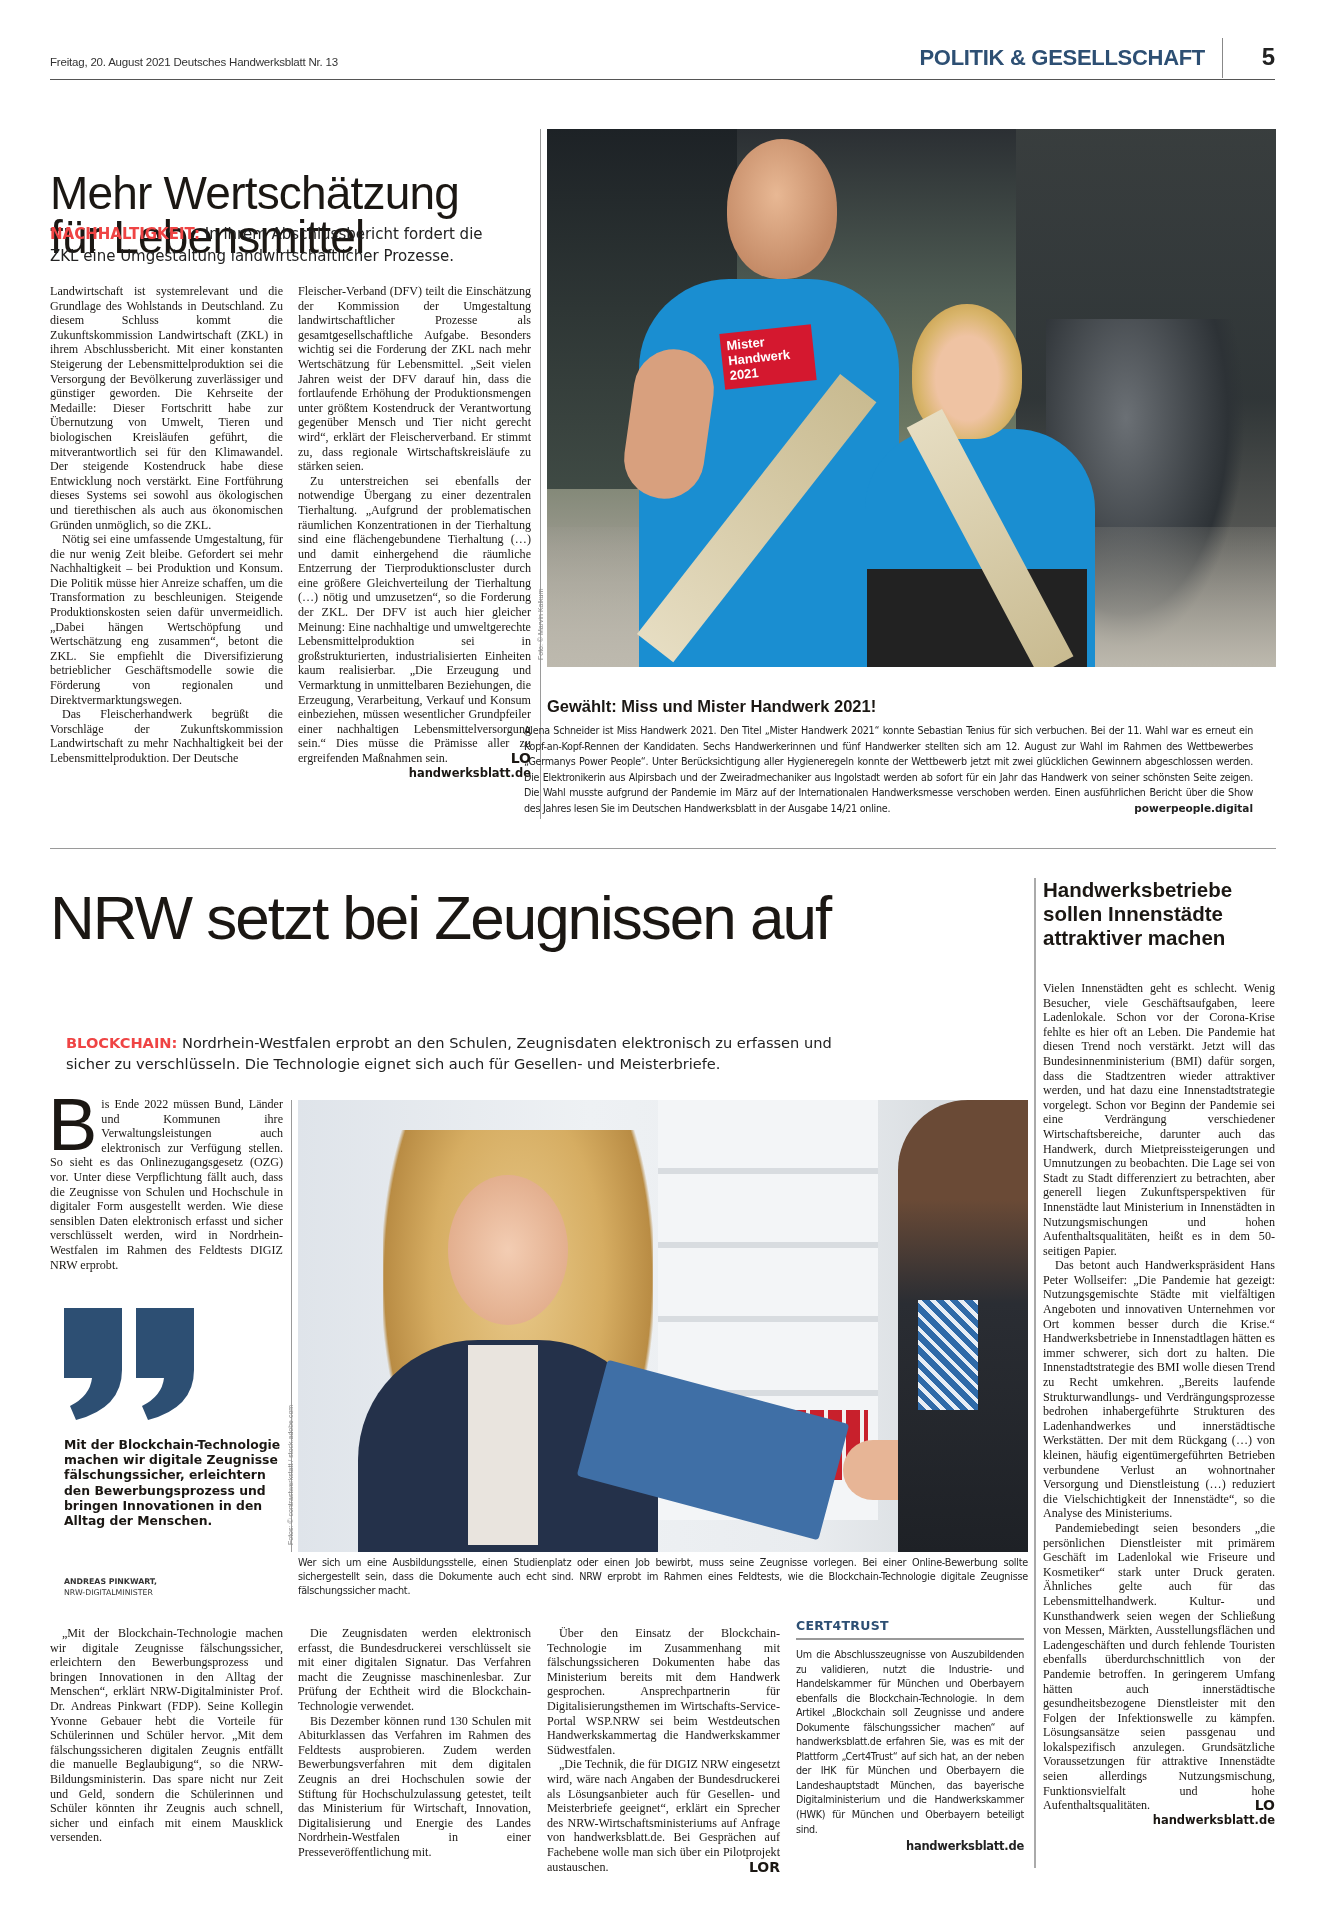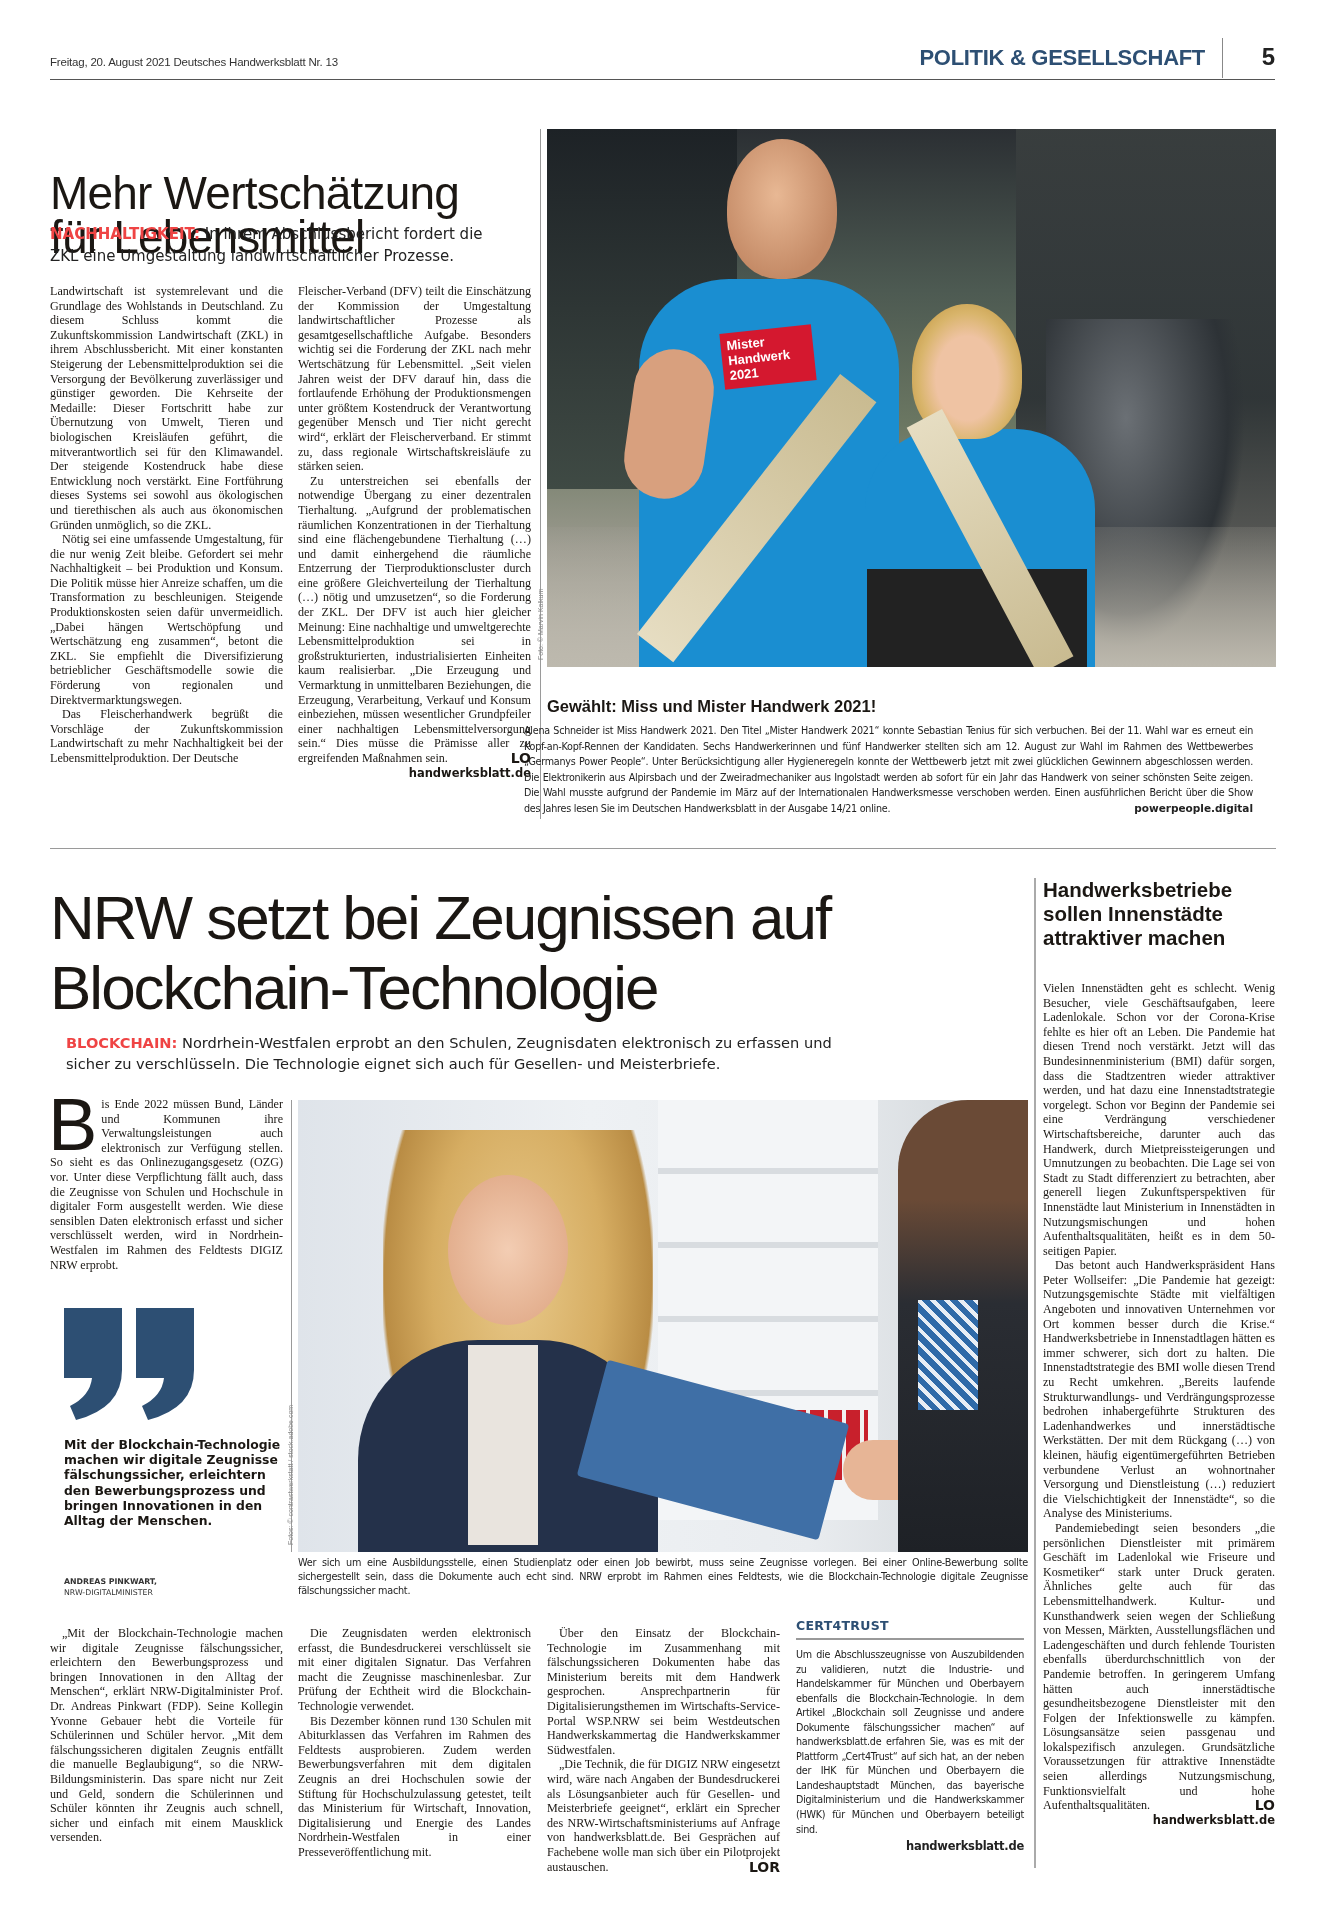--- a/index.html
+++ b/index.html
@@ -128,21 +128,20 @@
 <div class="caption-title">Gewählt: Miss und Mister Handwerk 2021!</div>
 <div class="caption-text">
   <span>Alena Schneider ist Miss Handwerk 2021. Den Titel „Mister Handwerk 2021“ konnte Sebastian Tenius für sich verbuchen. Bei der 11. Wahl war es erneut ein Kopf-an-Kopf-Rennen der Kandidaten. Sechs Handwerkerinnen und fünf Handwerker stellten sich am 12. August zur Wahl im Rahmen des Wettbewerbes „Germanys Power People“. Unter Berücksichtigung aller Hygieneregeln konnte der Wettbewerb jetzt mit zwei glücklichen Gewinnern abgeschlossen werden. Die Elektronikerin aus Alpirsbach und der Zweiradmechaniker aus Ingolstadt werden ab sofort für ein Jahr das Handwerk von seiner schönsten Seite zeigen. Die Wahl musste aufgrund der Pandemie im März auf der Internationalen Handwerksmesse verschoben werden. Einen ausführlichen Bericht über die Show des Jahres lesen Sie im Deutschen Handwerksblatt in der Ausgabe 14/21 online.</span>
   <span class="src">powerpeople.digital</span>
 </div>
 
 <div class="hrule" style="left:50px; top:848px; width:1226px;"></div>
 
 <h1 class="h1" style="left:50px; top:872px; font-size:62px; line-height:70px; letter-spacing:-2px;margin-top:11px;">
   <span>NRW setzt bei Zeugnissen auf</span><br>
-  <span>Blockchain-Technologie</span>
 </h1>
 <div class="lede" style="left:50px; top:1032px; width:800px; font-size:14.6px; line-height:21px;margin-left:16px;">
   <span class="kicker">BLOCKCHAIN:</span><span> Nordrhein-Westfalen erprobt an den Schulen, Zeugnisdaten elektronisch zu erfassen und sicher zu verschlüsseln. Die Technologie eignet sich auch für Gesellen- und Meisterbriefe.</span>
 </div>
 
 <div class="dropcap-wrap">
   <span class="dropcap">B</span>
   <span>is Ende 2022 müssen Bund, Länder und Kommunen ihre Verwaltungsleistungen auch elektronisch zur Verfügung stellen. So sieht es das Onlinezugangsgesetz (OZG) vor. Unter diese Verpflichtung fällt auch, dass die Zeugnisse von Schulen und Hochschule in digitaler Form ausgestellt werden. Wie diese sensiblen Daten elektronisch erfasst und sicher verschlüsselt werden, wird in Nordrhein-Westfalen im Rahmen des Feldtests DIGIZ NRW erprobt.</span>
 </div>
 

